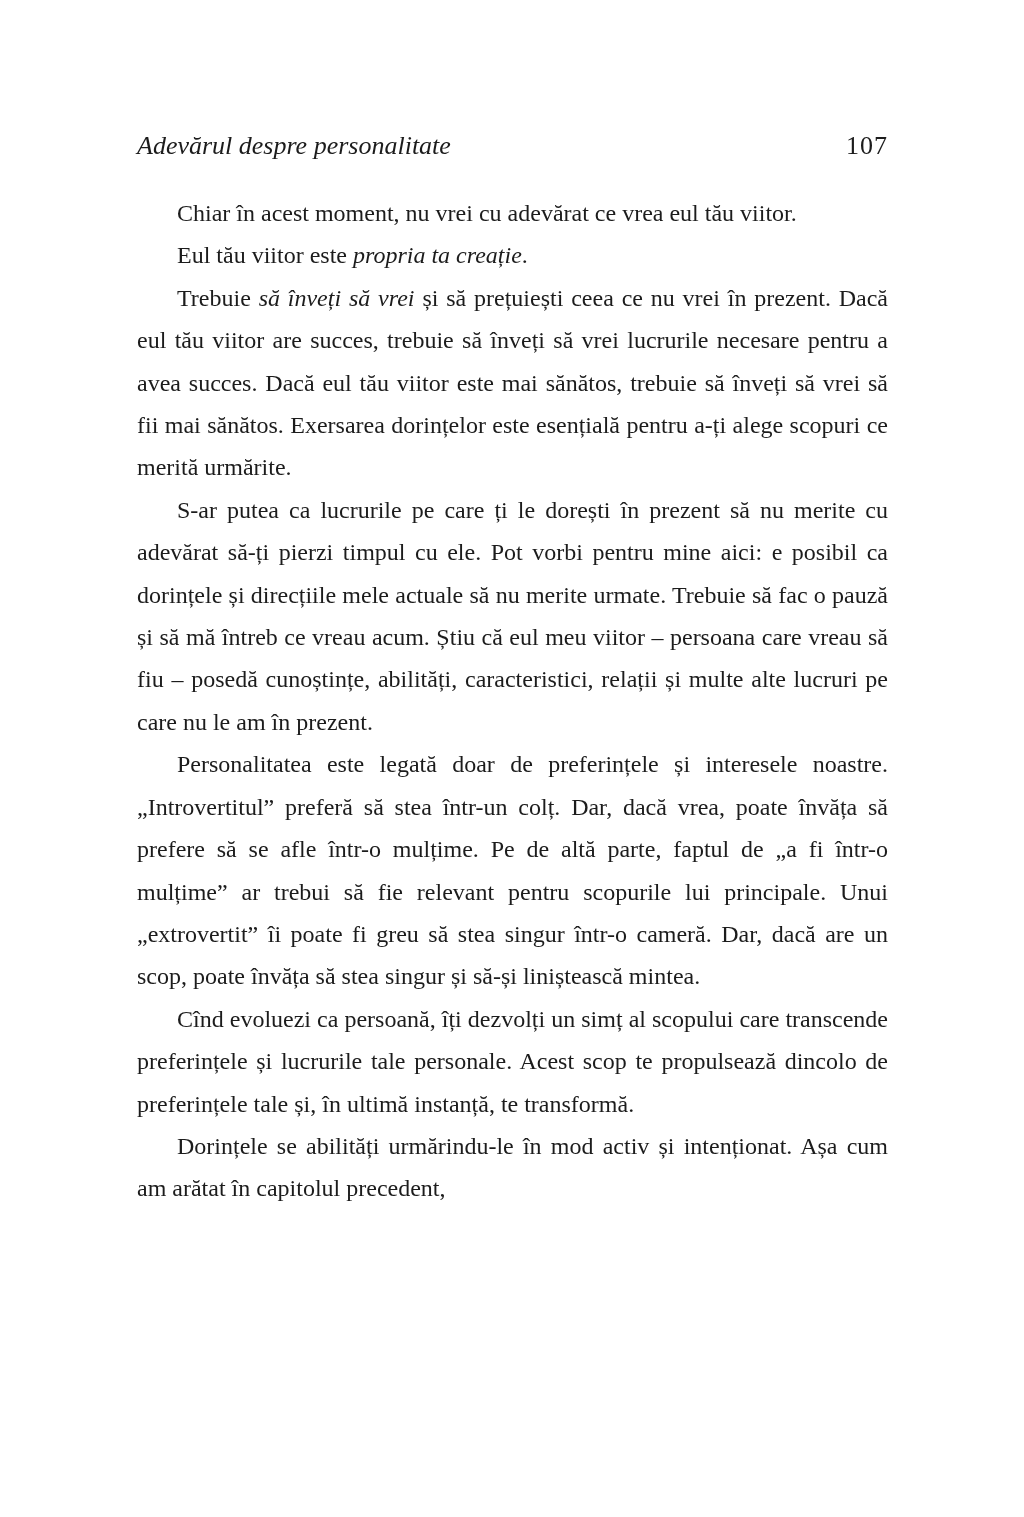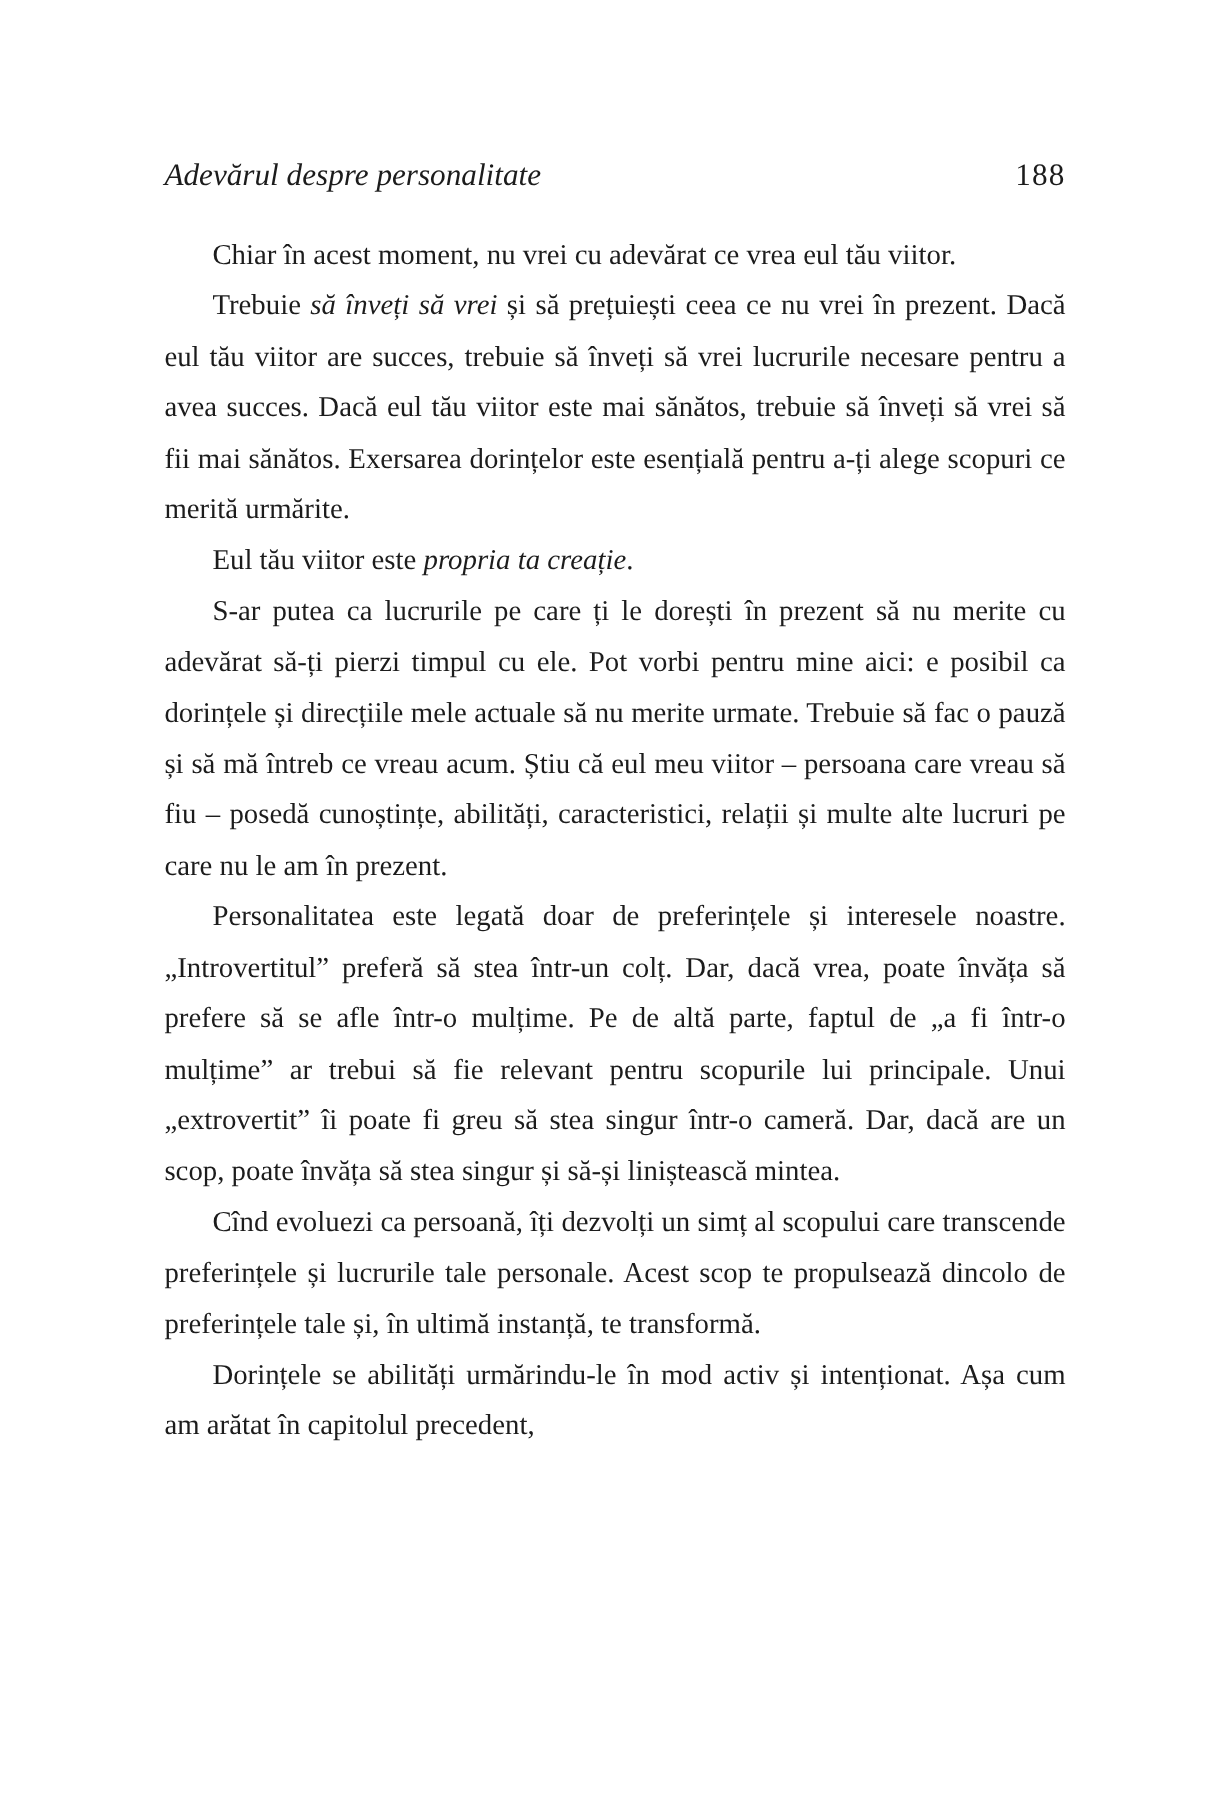--- a/index.html
+++ b/index.html
@@ -47,24 +47,24 @@
   .page-body em {
     font-style: italic;
   }
 </style>
 </head>
 <body>
 
 <div class="page">
   <div class="page-header">
     <span class="running-head">Adevărul despre personalitate</span>
-    <span class="page-number">188</span>
+    <span class="page-number">107</span>
   </div>
   <div class="page-body">
       <p class="para"><span>Chiar în acest moment, nu vrei cu adevărat ce vrea eul tău viitor.</span></p>
+      <p class="para"><span>Eul tău viitor este </span><em>propria ta creație</em><span>.</span></p>
       <p class="para"><span>Trebuie </span><em>să înveți să vrei</em><span> și să prețuiești ceea ce nu vrei în prezent. Dacă eul tău viitor are succes, trebuie să înveți să vrei lucrurile necesare pentru a avea succes. Dacă eul tău viitor este mai sănătos, trebuie să înveți să vrei să fii mai sănătos. Exersarea dorințelor este esențială pentru a-ți alege scopuri ce merită urmărite.</span></p>
-      <p class="para"><span>Eul tău viitor este </span><em>propria ta creație</em><span>.</span></p>
       <p class="para"><span>S-ar putea ca lucrurile pe care ți le dorești în prezent să nu merite cu adevărat să-ți pierzi timpul cu ele. Pot vorbi pentru mine aici: e posibil ca dorințele și direcțiile mele actuale să nu merite urmate. Trebuie să fac o pauză și să mă întreb ce vreau acum. Știu că eul meu viitor – persoana care vreau să fiu – posedă cunoștințe, abilități, caracteristici, relații și multe alte lucruri pe care nu le am în prezent.</span></p>
       <p class="para"><span>Personalitatea este legată doar de preferințele și interesele noastre. „Introvertitul” preferă să stea într-un colț. Dar, dacă vrea, poate învăța să prefere să se afle într-o mulțime. Pe de altă parte, faptul de „a fi într-o mulțime” ar trebui să fie relevant pentru scopurile lui principale. Unui „extrovertit” îi poate fi greu să stea singur într-o cameră. Dar, dacă are un scop, poate învăța să stea singur și să-și liniștească mintea.</span></p>
       <p class="para"><span>Cînd evoluezi ca persoană, îți dezvolți un simț al scopului care transcende preferințele și lucrurile tale personale. Acest scop te propulsează dincolo de preferințele tale și, în ultimă instanță, te transformă.</span></p>
       <p class="para"><span>Dorințele se abilități urmărindu-le în mod activ și intenționat. Așa cum am arătat în capitolul precedent,</span></p>
     </div>
 </div>
 
 </body></html>

